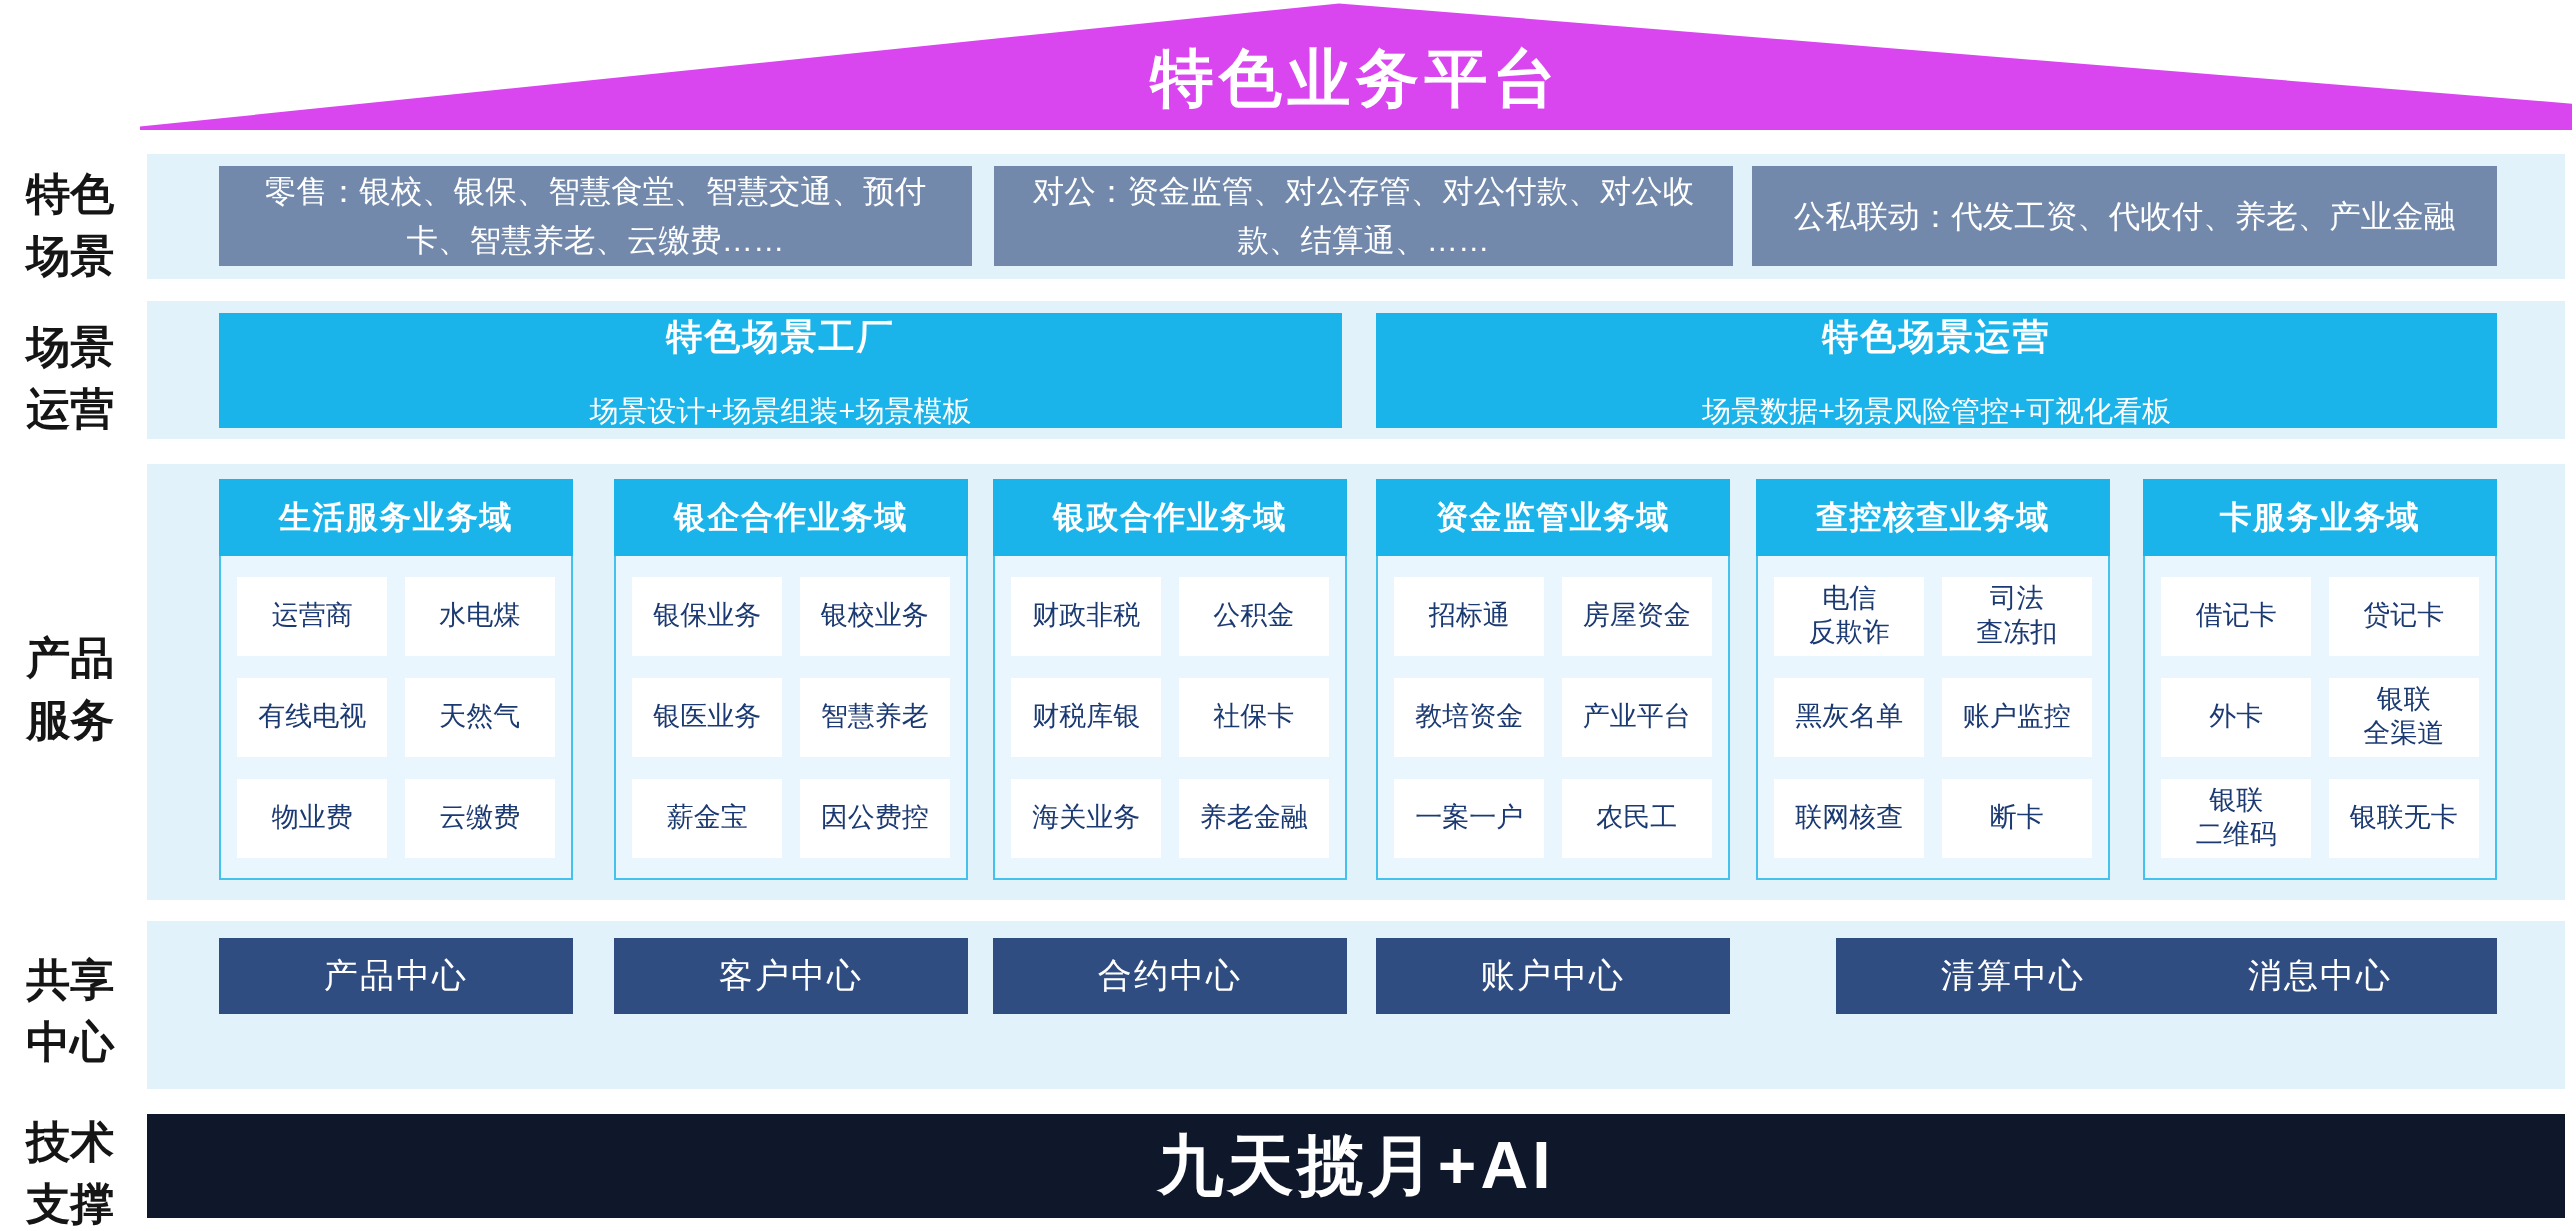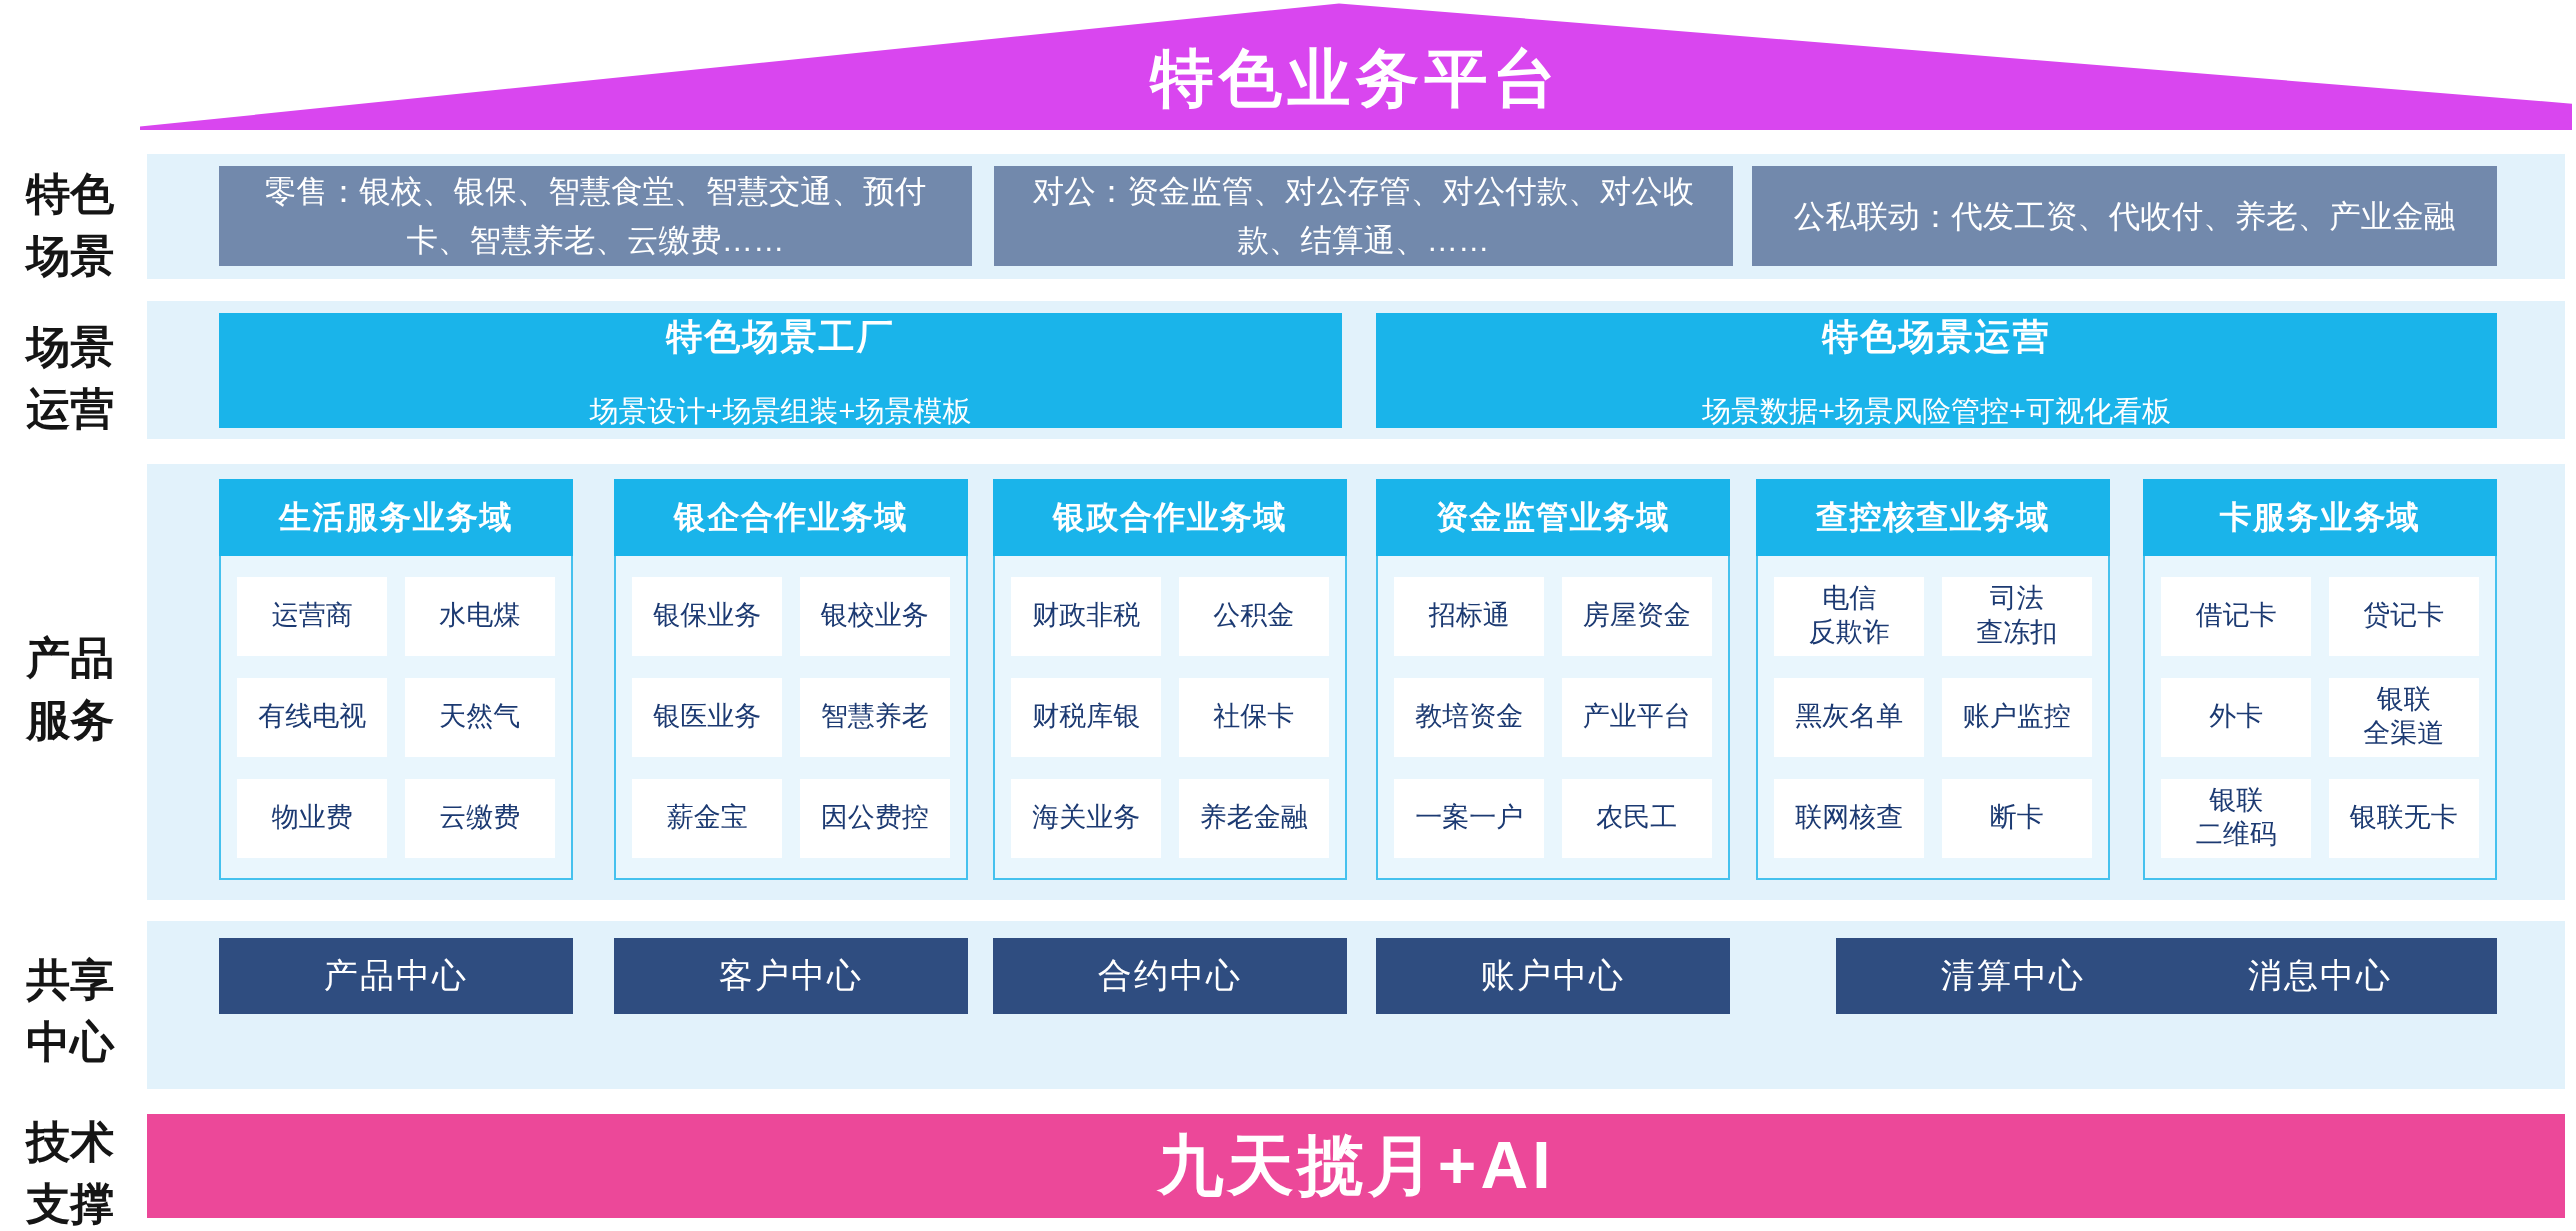--- a/index.html
+++ b/index.html
@@ -53,21 +53,21 @@
         grid-template-rows:1fr 1fr 1fr;gap:22px 18px;padding:20.5px 16.4px;}
   .cell{background:#ffffff;color:#1c3a72;font-size:27px;display:flex;align-items:center;
         justify-content:center;text-align:center;white-space:pre-line;line-height:1.25;}
 
   
   .center-box{position:absolute;top:938px;height:76px;width:354px;background:#2f4d80;
         color:#ffffff;font-size:34px;display:flex;align-items:center;justify-content:center;
         letter-spacing:2.1px;}
 
   
-  .tech-bar{position:absolute;left:147px;top:1114px;width:2418px;height:104px;background:#ec4899;
+  .tech-bar{position:absolute;left:147px;top:1114px;width:2418px;height:104px;background:#0f172a;
         display:flex;align-items:center;justify-content:center;}
   .tech-text{color:#ffffff;font-size:66px;font-weight:bold;letter-spacing:4.1px;}
 </style>
 </head>
 <body>
 
 <div class="page">
 
   <div class="roof">
     <div class="roof-title">特色业务平台</div>

